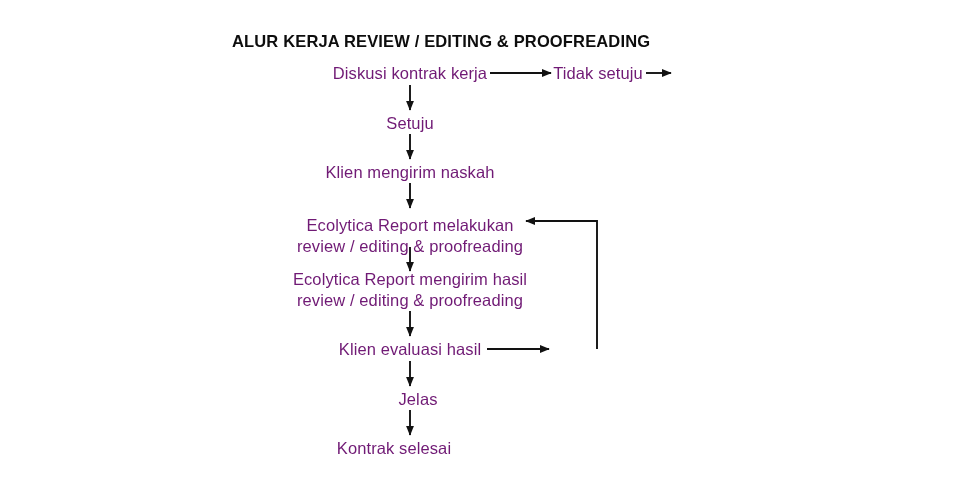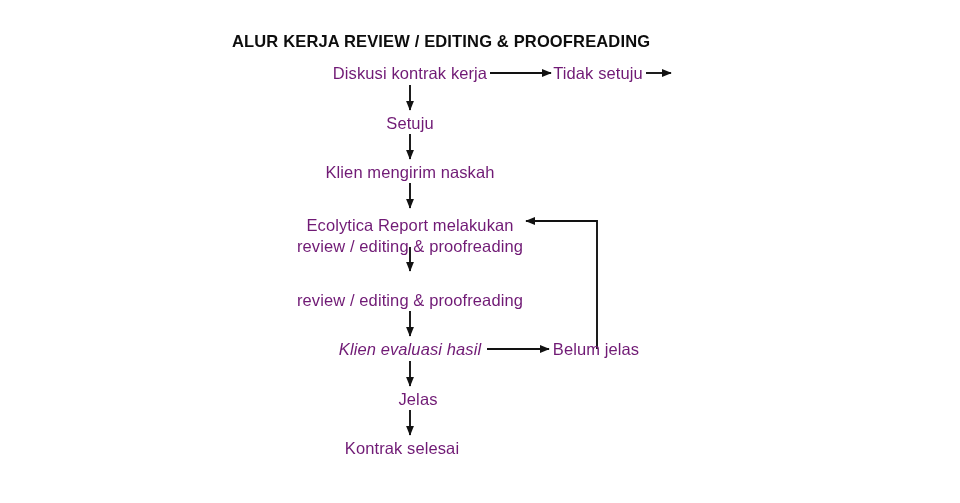--- a/index.html
+++ b/index.html
@@ -98,25 +98,24 @@
   <div class="node label-italic" style="left:310px; top:113px; width:200px;">Setuju</div>
 
   <div class="node" style="left:260px; top:162px; width:300px;">Klien mengirim naskah</div>
 
   <div class="node two-line" style="left:260px; top:215px; width:300px;">
     <span>Ecolytica Report melakukan</span><br>
     <span>review / editing &amp; proofreading</span>
   </div>
 
   <div class="node two-line" style="left:260px; top:269px; width:300px;">
-    <br>
+    <span>Ecolytica Report mengirim hasil</span><br>
     <span>review / editing &amp; proofreading</span>
   </div>
 
-  <div class="node" style="left:260px; top:339px; width:300px;font-style:italic;">Klien evaluasi hasil</div>
+  <div class="node" style="left:260px; top:339px; width:300px;">Klien evaluasi hasil</div>
 
-  <div class="node label-italic" style="left:498px; top:339px; width:196px;">Belum jelas</div>
 
   <div class="node label-italic" style="left:318px; top:389px; width:200px;">Jelas</div>
 
-  <div class="node" style="left:252px; top:438px; width:300px;">Kontrak selesai</div>
+  <div class="node" style="left:244px; top:438px; width:300px;">Kontrak selesai</div>
 
 </div>
 
 </body></html>

